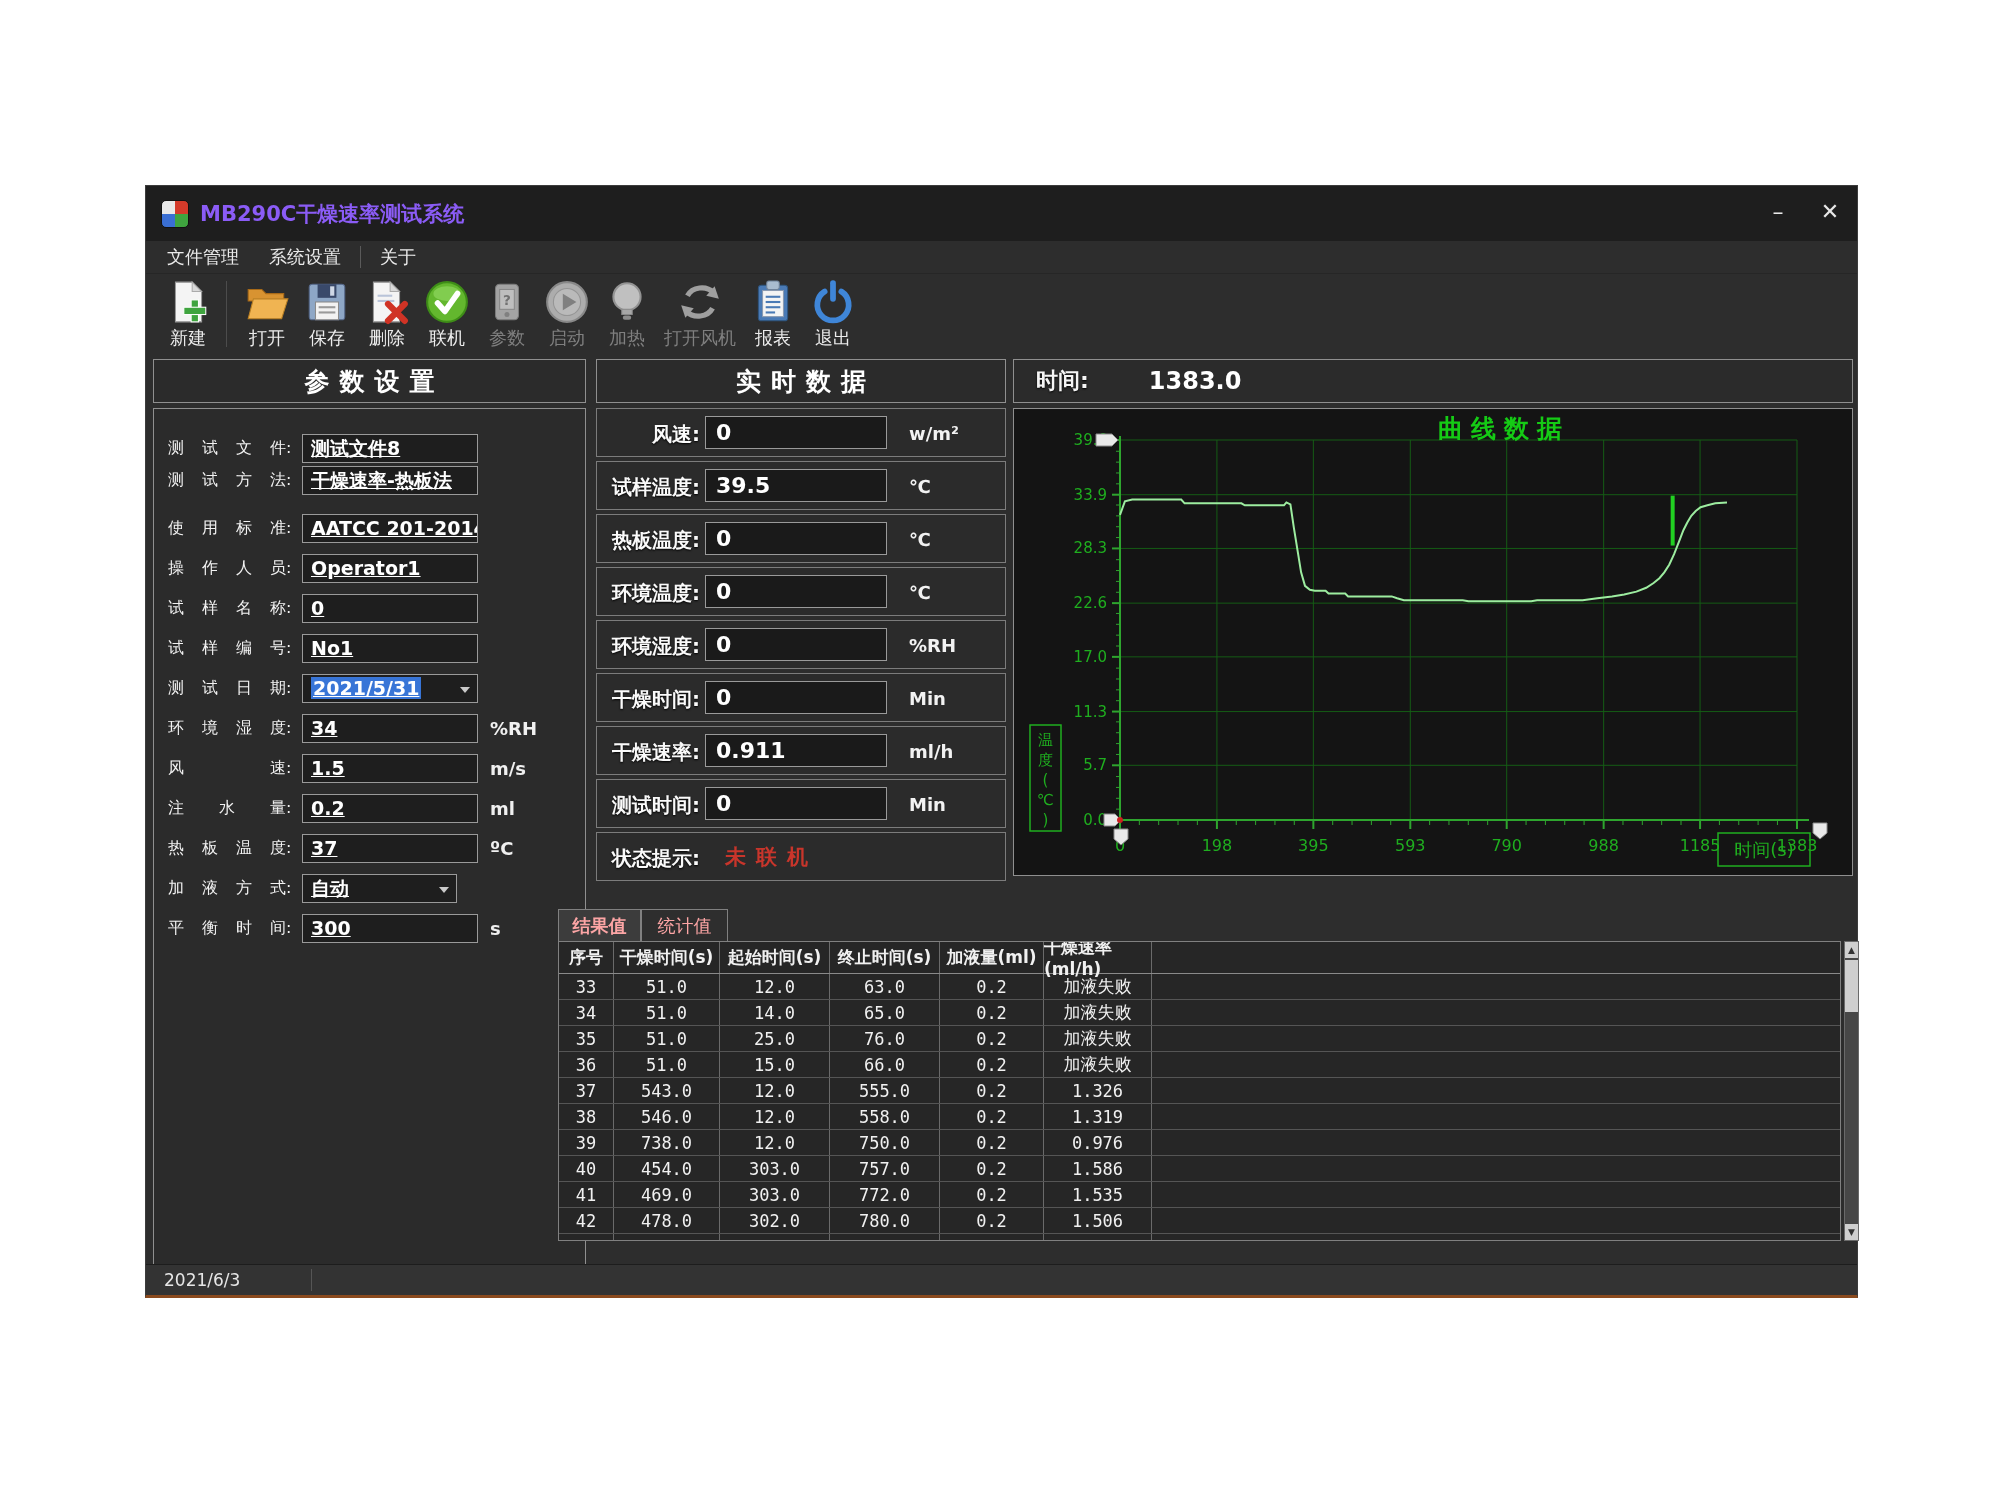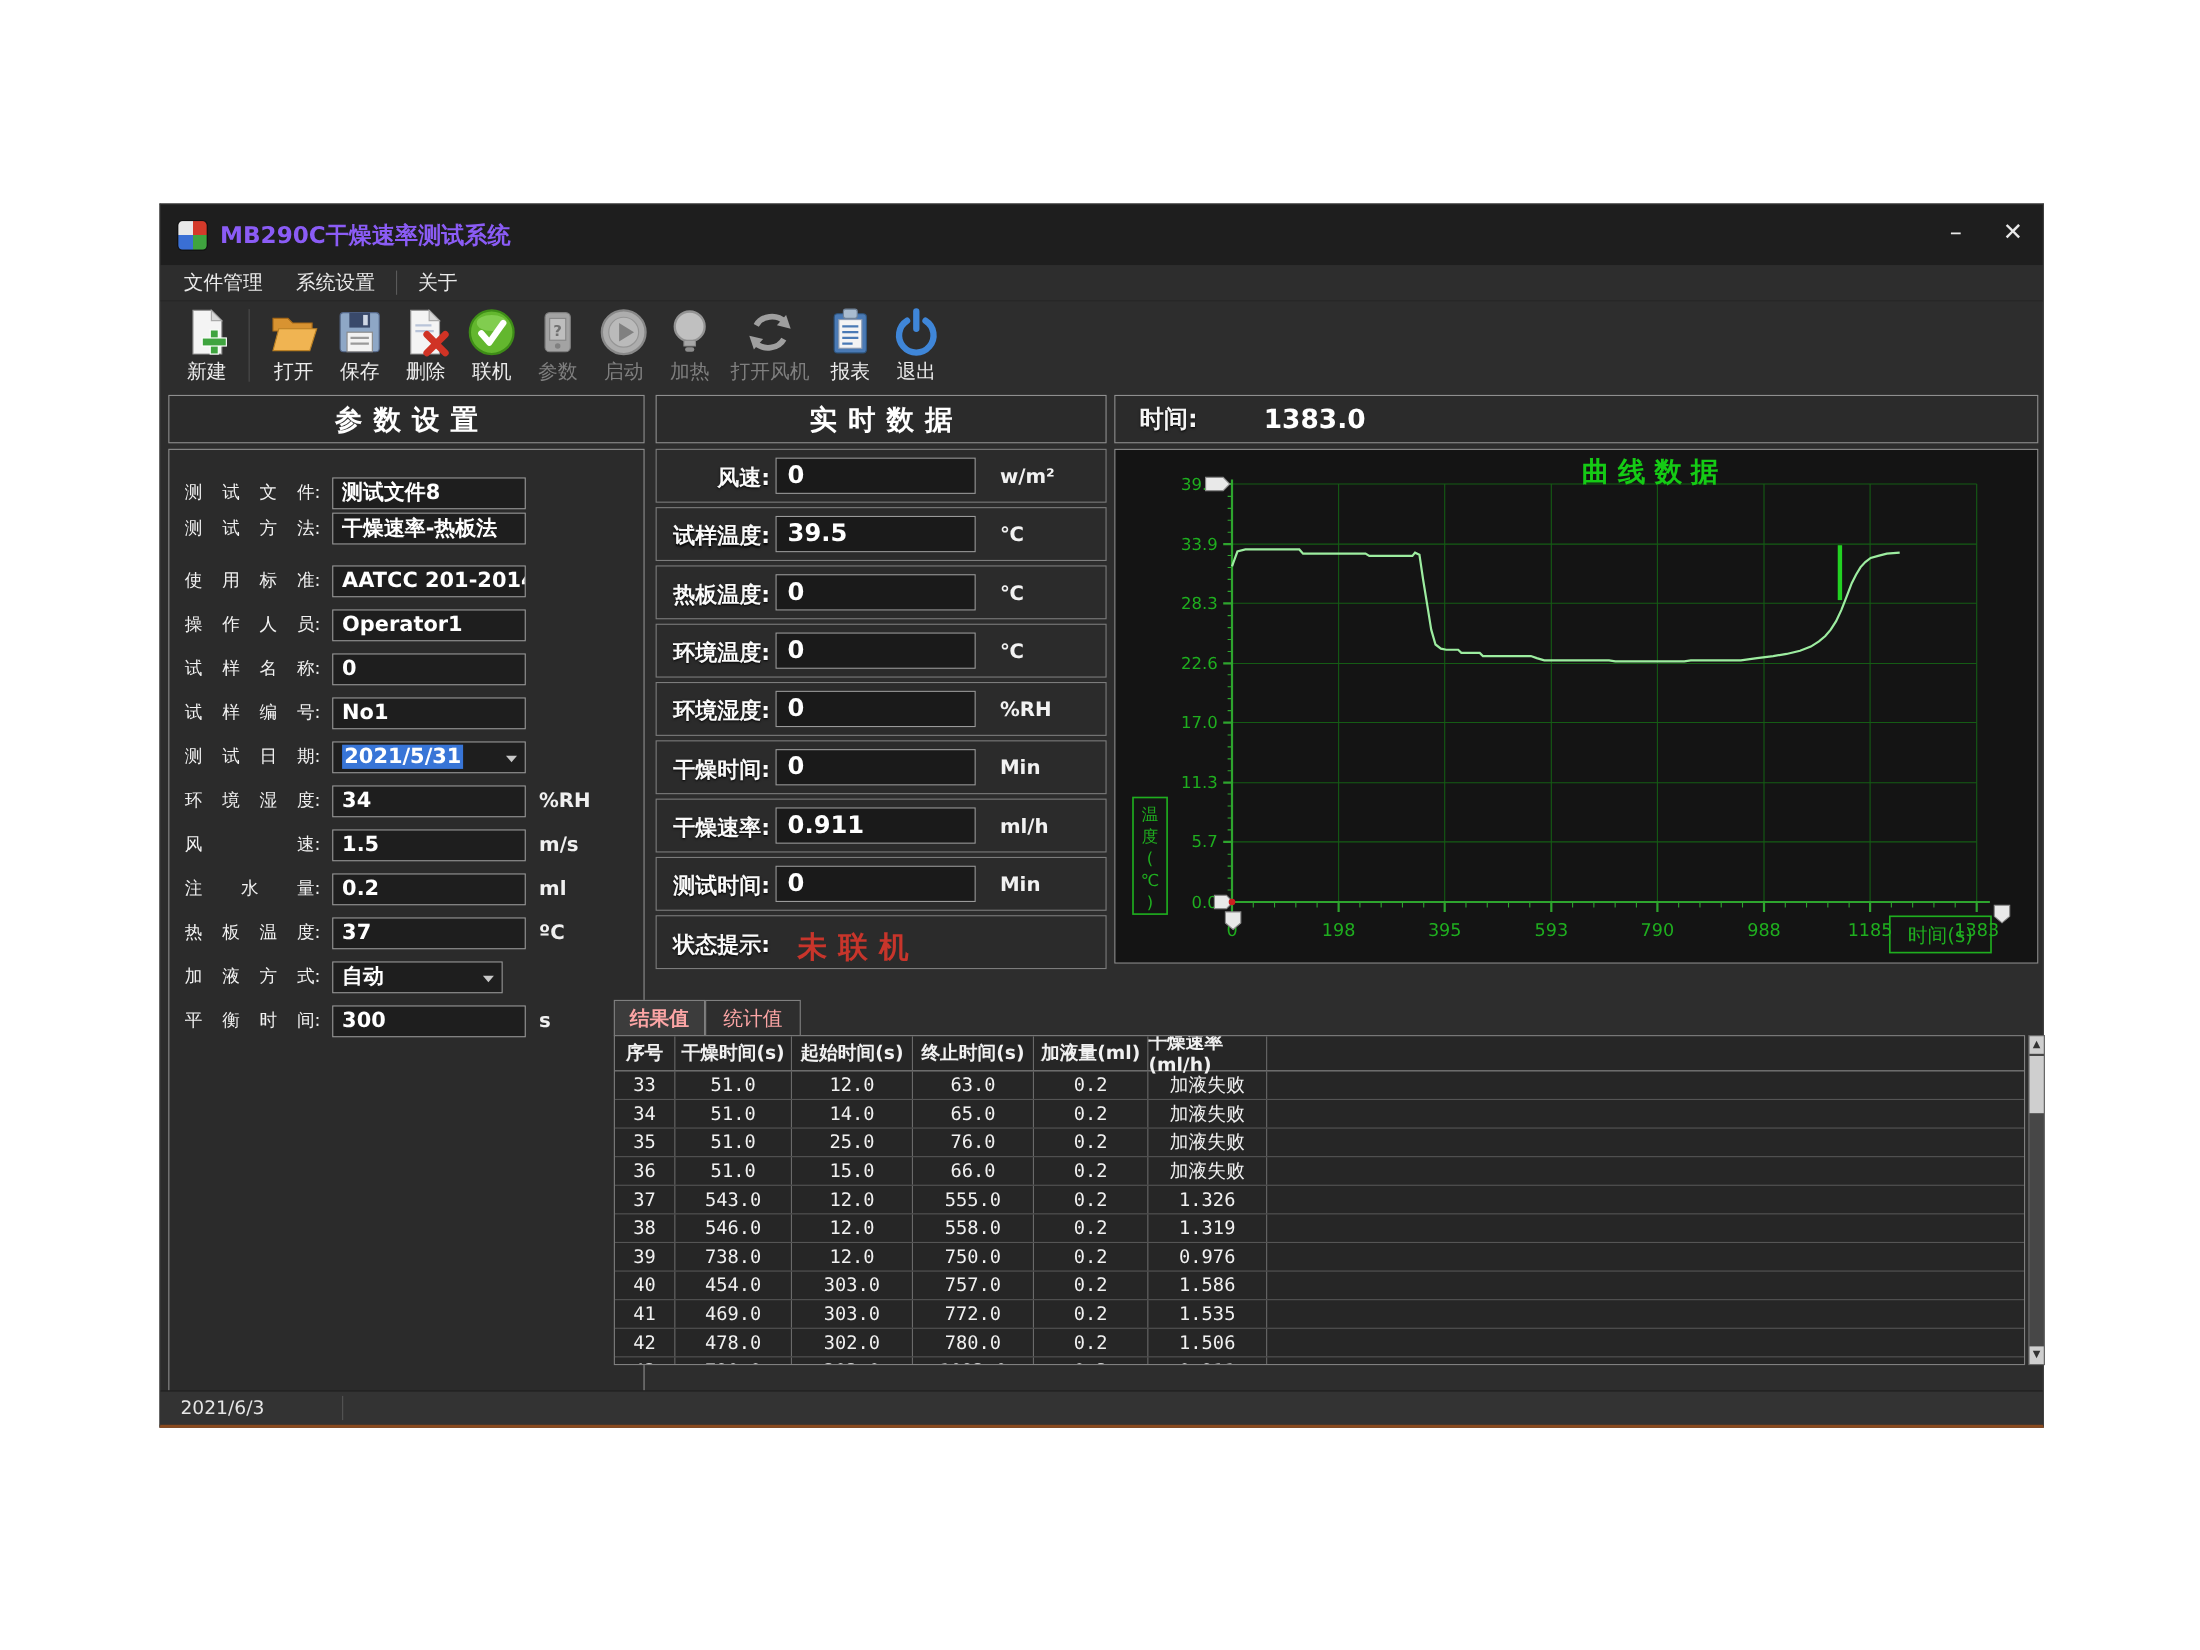--- a/index.html
+++ b/index.html
@@ -39,34 +39,34 @@
   .timelabel{font-size:22px;font-weight:bold;color:#f5f5f5;text-shadow:0 1px 2px #000;}
   .timevalue{font-size:24px;font-weight:bold;color:#ffffff;margin-left:60px;}
   
   .formbody{position:absolute;left:7px;top:222px;width:433px;height:858px;border:1px solid #8f8f8f;
             background:#2b2b2b;box-sizing:border-box;}
   .frow{position:absolute;left:0;height:30px;width:100%;}
   .flabel{position:absolute;left:14px;top:4px;font-size:16px;color:#f2f2f2;}
   .jl{display:inline-block;width:118px;text-align-last:justify;}
   .finput{position:absolute;left:148px;top:0;width:176px;height:29px;border:1px solid #9a9a9a;background:#1e1e1e;
           box-sizing:border-box;color:#ffffff;font-size:19px;font-weight:bold;line-height:27px;padding-left:8px;
-          white-space:nowrap;overflow:hidden;}
+          white-space:nowrap;overflow:hidden;text-decoration:underline;}
   .finput.sel{width:155px;}
   .fsel{background:#3875d7;color:#fff;padding:0 2px;}
   .caret{position:absolute;right:7px;top:12px;width:0;height:0;border-left:5px solid transparent;
          border-right:5px solid transparent;border-top:6px solid #c9c9c9;}
   .funit{position:absolute;left:336px;top:4px;font-size:18px;color:#f0f0f0;font-weight:bold;}
   
   .rtrow{position:absolute;left:450px;width:410px;height:49px;border:1px solid #7c7c7c;background:#2b2b2b;box-sizing:border-box;}
   .rtlabel{position:absolute;left:0;width:103px;text-align:right;top:12px;font-size:20px;font-weight:bold;
            color:#fafafa;text-shadow:0 1px 2px #000;white-space:nowrap;}
   .rtinput{position:absolute;left:108px;top:7px;width:182px;height:33px;border:1px solid #9a9a9a;background:#1a1a1a;
            color:#ffffff;font-size:22px;font-weight:bold;padding-left:10px;line-height:31px;box-sizing:border-box;}
   .rtunit{position:absolute;left:312px;top:14px;font-size:18px;font-weight:bold;color:#f2f2f2;}
-  .rtstatus{position:absolute;left:128px;top:10px;font-size:27px;font-weight:bold;letter-spacing:10px;}
+  .rtstatus{position:absolute;left:128px;top:10px;font-size:21px;font-weight:bold;letter-spacing:10px;}
   
   .chartbody{position:absolute;left:867px;top:222px;width:840px;height:468px;border:1px solid #8f8f8f;
              background:#141414;box-sizing:border-box;}
   
   .tab{position:absolute;top:723px;height:33px;display:flex;align-items:center;justify-content:center;
        font-size:18px;color:#fca5a5;border:1px solid #808080;background:#2e2e2e;box-sizing:border-box;}
   .tab.active{background:#3c3c3c;font-weight:bold;}
   .tablewrap{position:absolute;left:412px;top:755px;width:1283px;height:300px;background:#262626;
              border:1px solid #808080;overflow:hidden;box-sizing:border-box;}
   .trow{display:flex;height:25px;border-bottom:1px solid #555555;}

